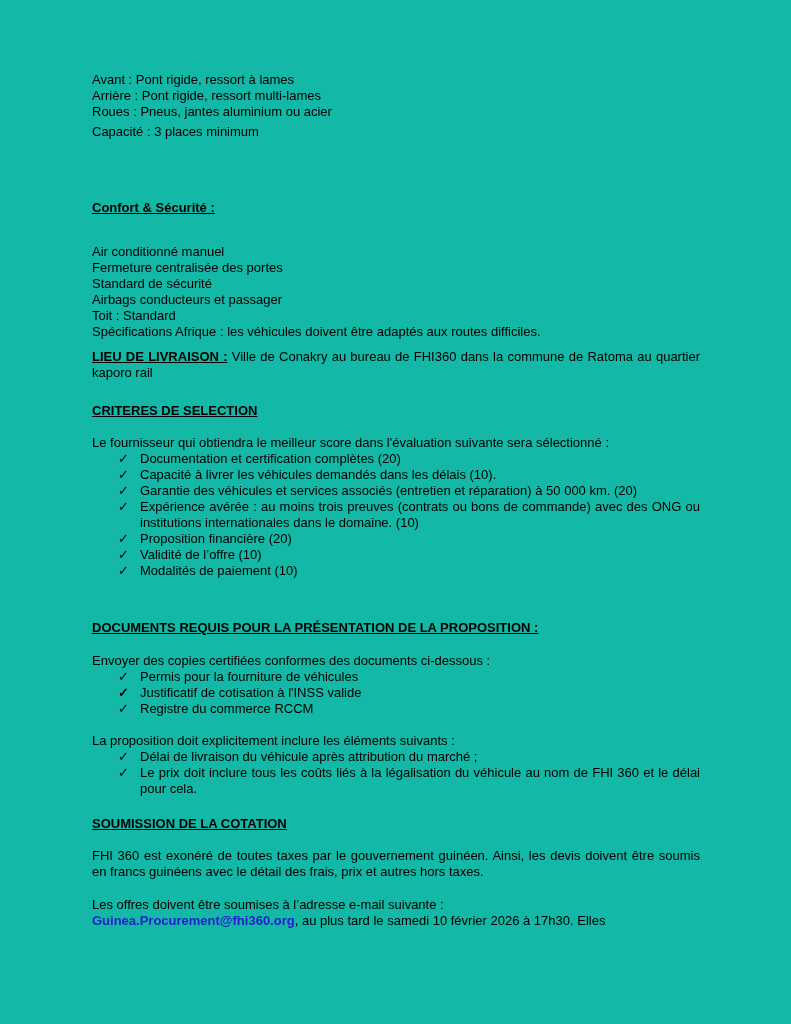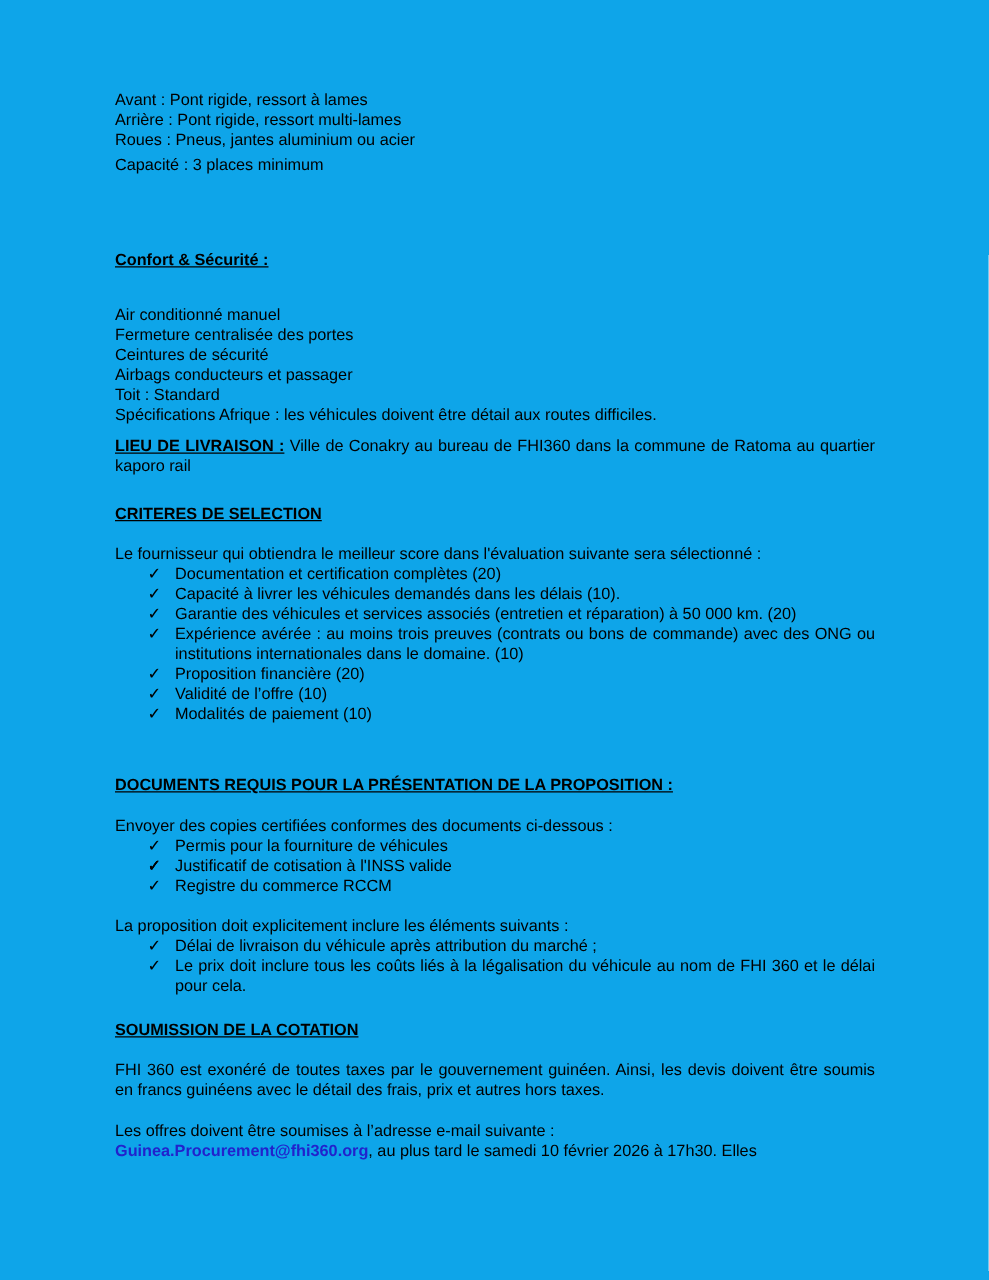--- a/index.html
+++ b/index.html
@@ -4,21 +4,21 @@
 <style>
   html, body {
     margin: 0;
     padding: 0;
     background: #ffffff;
   }
   .page {
     position: relative;
     width: 791px;
     height: 1024px;
-    background: #0ea5e9;
+    background: #14b8a6;
     font-family: "Liberation Sans", "DejaVu Sans", sans-serif;
     font-size: 13px;
     line-height: 16px;
     color: #000000;
     box-sizing: border-box;
     padding: 72px 91px 0 92px;
     overflow: hidden;
   }
   p { margin: 0; }
   .para { text-align: justify; }
@@ -71,24 +71,24 @@
     <p class="para">Avant : Pont rigide, ressort à lames</p>
     <p class="para">Arrière : Pont rigide, ressort multi-lames</p>
     <p class="para">Roues : Pneus, jantes aluminium ou acier</p>
     <p class="para mt-small">Capacité : 3 places minimum</p>
   </div>
 
   <p class="heading mt-39">Confort &amp; Sécurité :</p>
   <div class="mt-12">
     <p class="para">Air conditionné manuel</p>
     <p class="para">Fermeture centralisée des portes</p>
-    <p class="para">Ceintures de sécurité</p>
+    <p class="para">Standard de sécurité</p>
     <p class="para">Airbags conducteurs et passager</p>
     <p class="para">Toit : Standard</p>
-    <p class="para">Spécifications Afrique : les véhicules doivent être détail aux routes difficiles.</p>
+    <p class="para">Spécifications Afrique : les véhicules doivent être adaptés aux routes difficiles.</p>
   </div>
 
   <p class="para mt-9"><span class="inline-heading">LIEU DE LIVRAISON :</span><span> Ville de Conakry au bureau de FHI360 dans la commune de Ratoma au quartier kaporo rail</span></p>
 
   <p class="heading mt-22">CRITERES DE SELECTION</p>
   <p class="para mt-16">Le fournisseur qui obtiendra le meilleur score dans l'évaluation suivante sera sélectionné :</p>
   <ul class="checklist mt-17">
     <li><span class="check">✓</span><span>Documentation et certification complètes (20)</span></li>
     <li><span class="check">✓</span><span>Capacité à livrer les véhicules demandés dans les délais (10).</span></li>
     <li><span class="check">✓</span><span>Garantie des véhicules et services associés (entretien et réparation) à 50 000 km. (20)</span></li>

